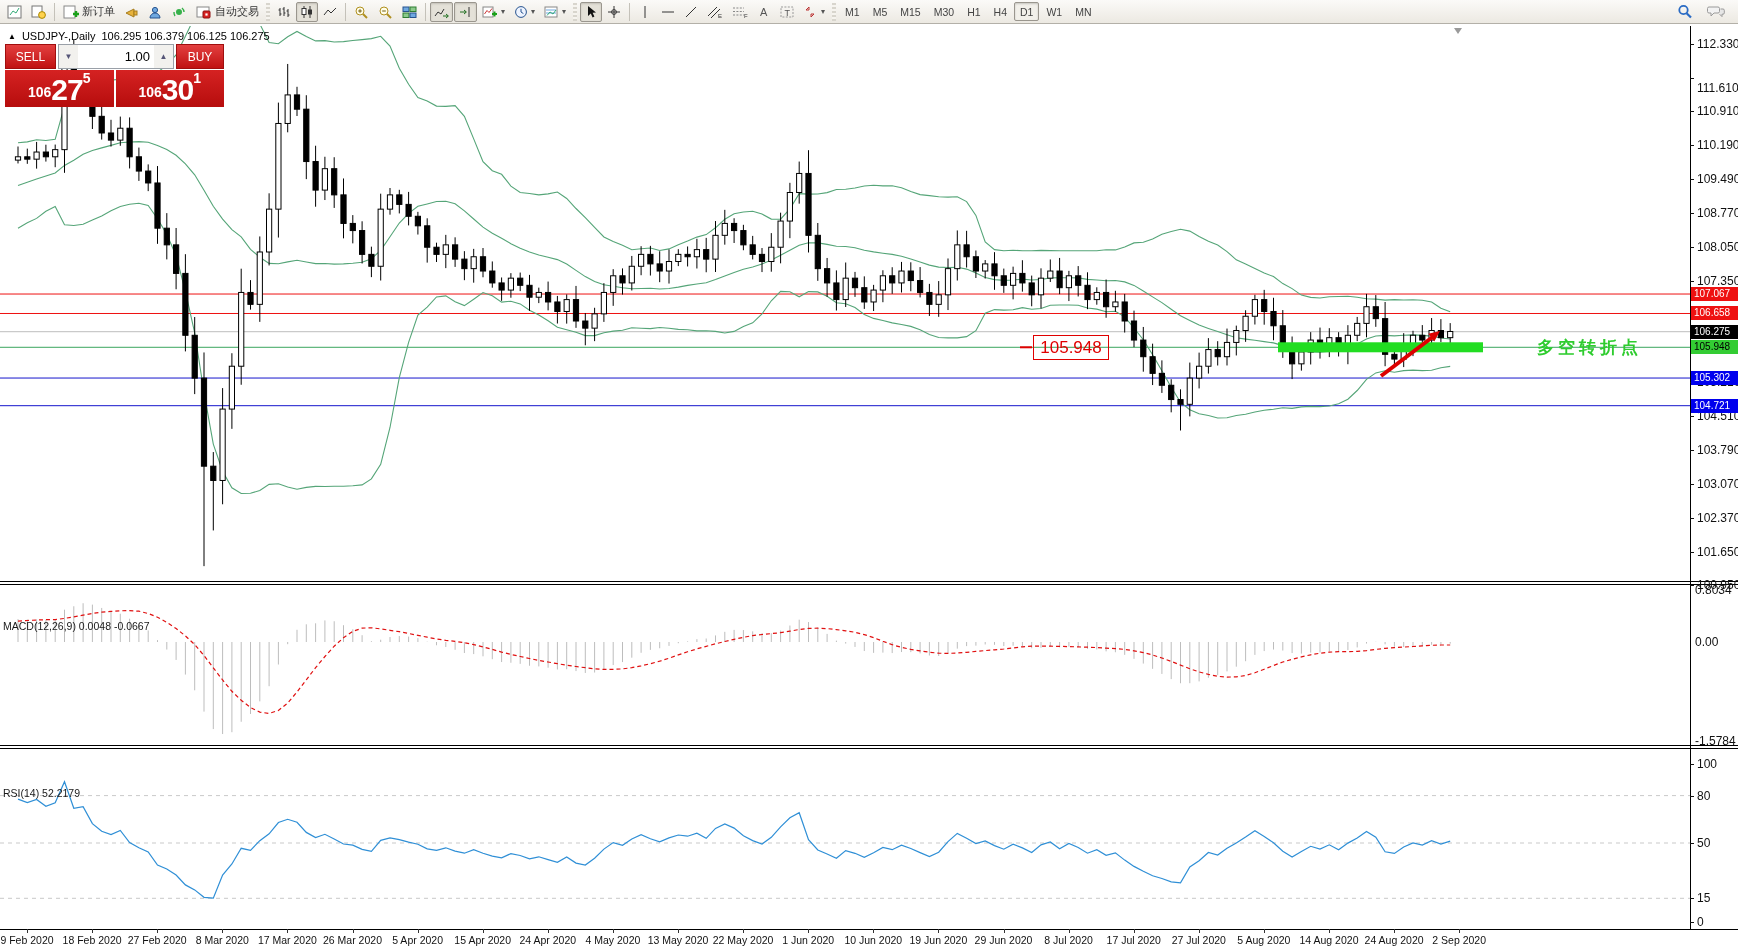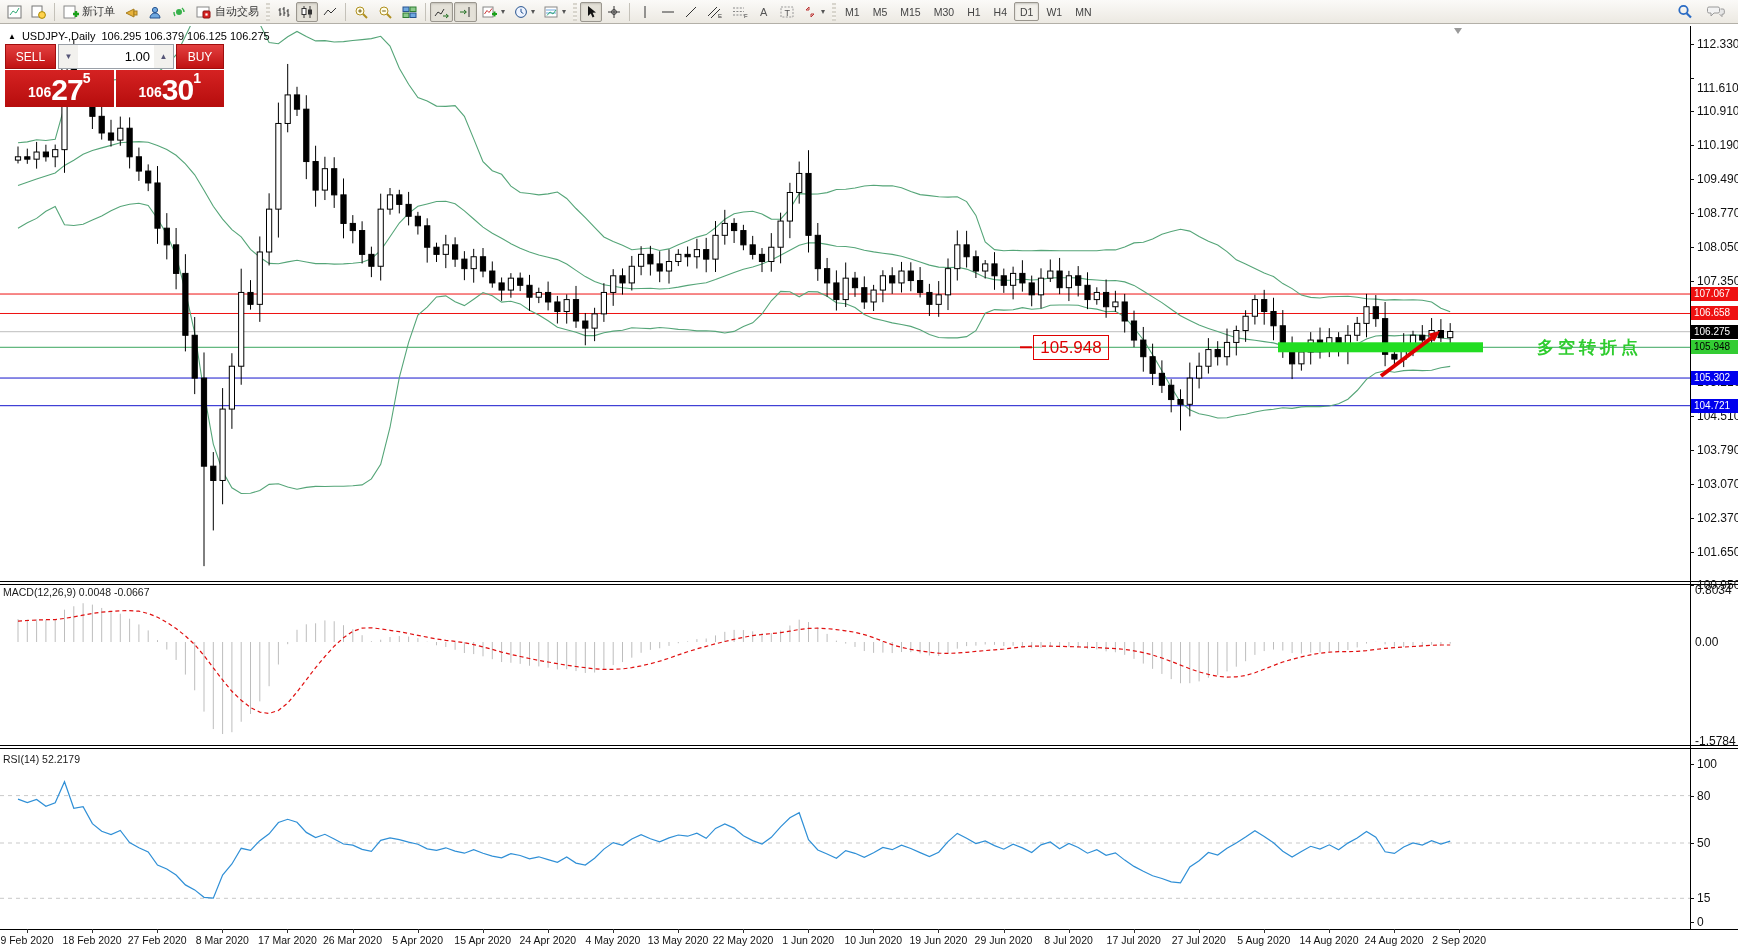--- a/index.html
+++ b/index.html
@@ -29,21 +29,21 @@
   svg.layer { position:absolute; left:0; }
   #main-svg { top:0;   height:554px; width:1690px; }
   #macd-svg { top:559px; height:159px; width:1690px; }
   #rsi-svg  { top:723px; height:179px; width:1690px; }
 
   .hdiv { position:absolute; left:0; width:1738px; }
   .hdiv .l1 { height:1px; background:#000; }
   .hdiv .gap { height:2px; background:#fff; }
   .axis-border { position:absolute; left:1690px; top:0; width:1px; height:903px; background:#000; }
 
-  .panel-label { position:absolute; font-size:10.5px; color:#1a1a1a; }
+  .panel-label { position:absolute; font-size:10.5px; color:#1a1a1a;margin-top:34px; }
 
   
   .tick-label { position:absolute; left:1697px; font-size:12px; color:#111; transform:translateY(-50%); white-space:nowrap; }
   .tick-mark  { position:absolute; left:1690px; width:4px; height:1px; background:#111; }
   .badge { position:absolute; left:1691px; width:47px; height:14px; line-height:14px; font-size:10px;
            padding-left:3px; transform:translateY(-50%); white-space:nowrap; z-index:4; }
 
   
   .date-label { position:absolute; top:908px; font-size:10.5px; color:#111; transform:translateX(-50%); white-space:nowrap; }
   .date-tick  { position:absolute; top:903px; width:1px; height:4px; background:#333; }

